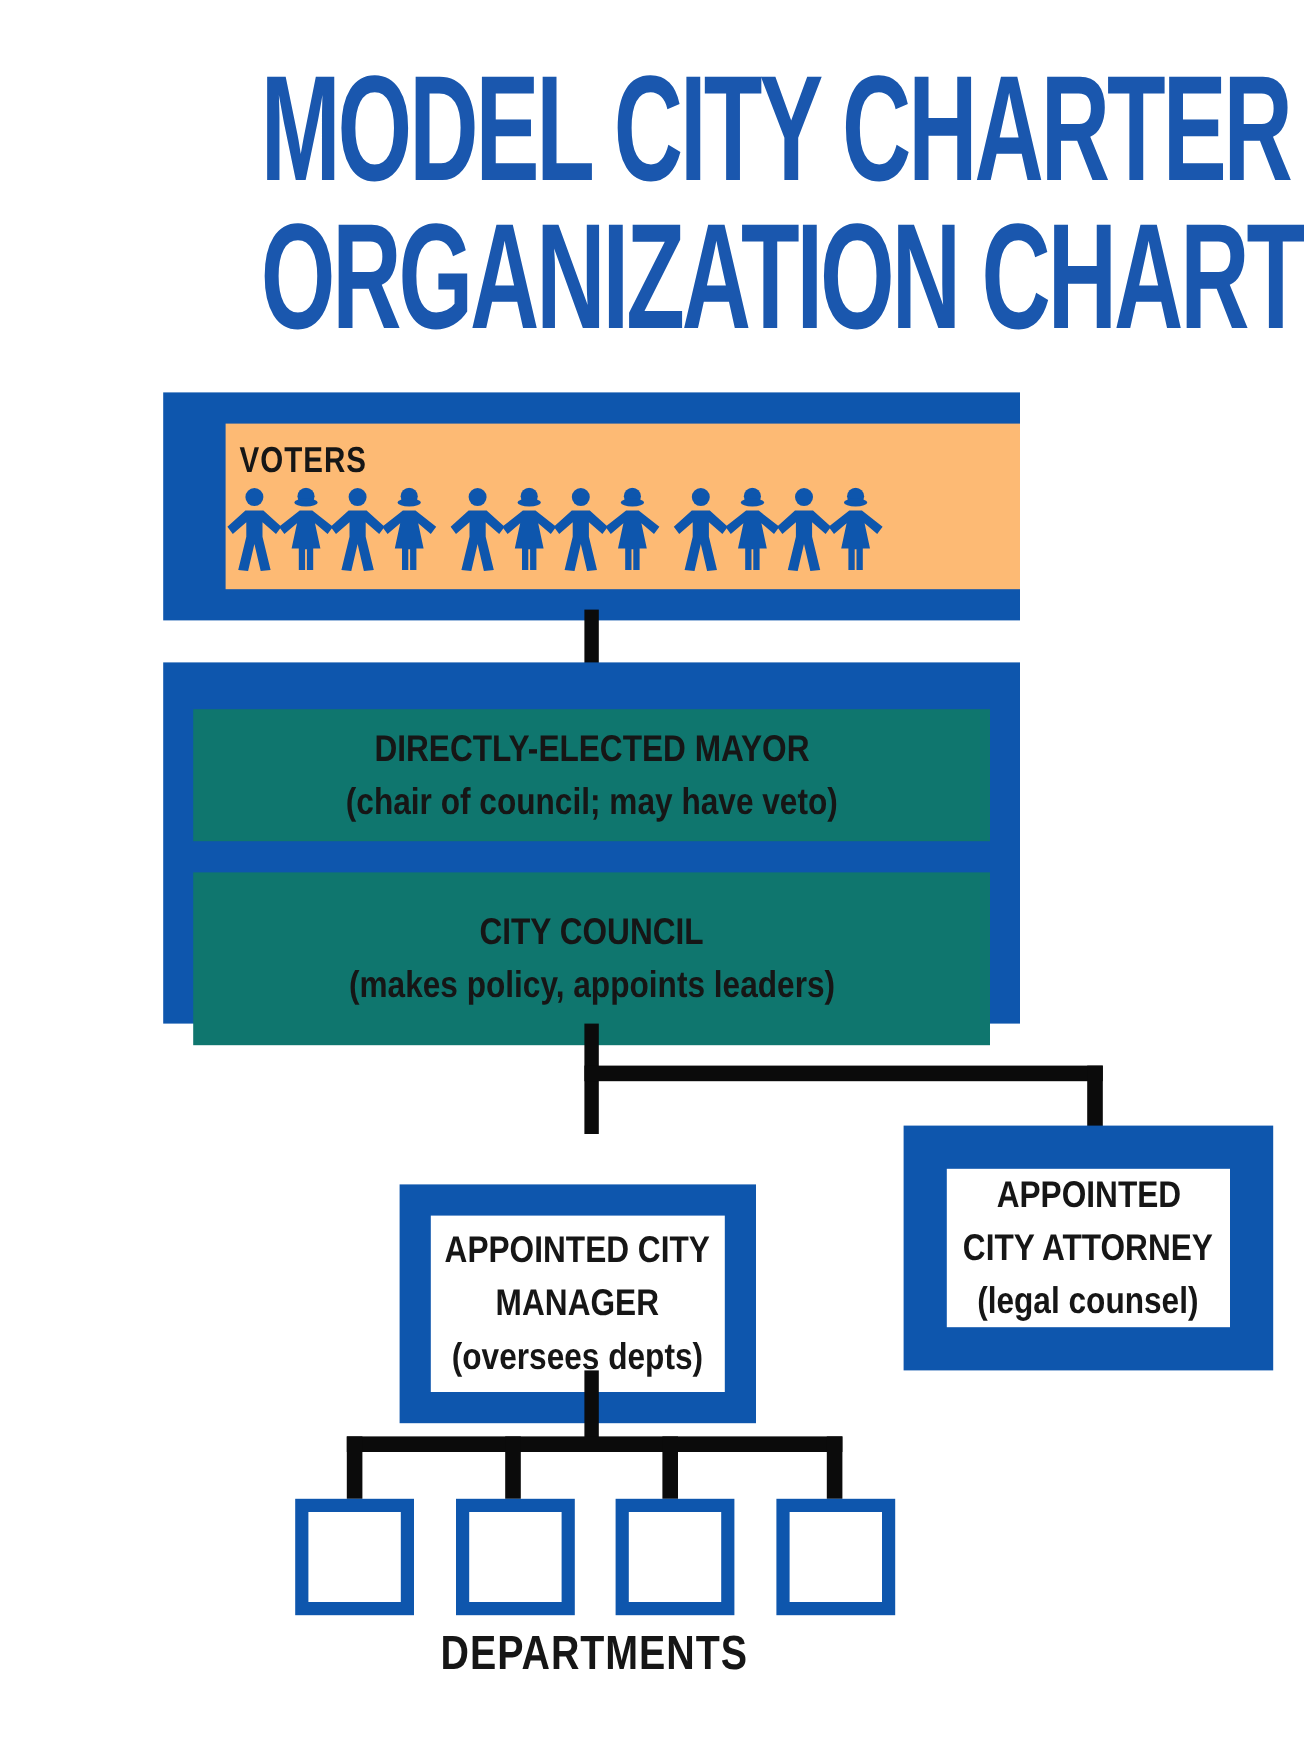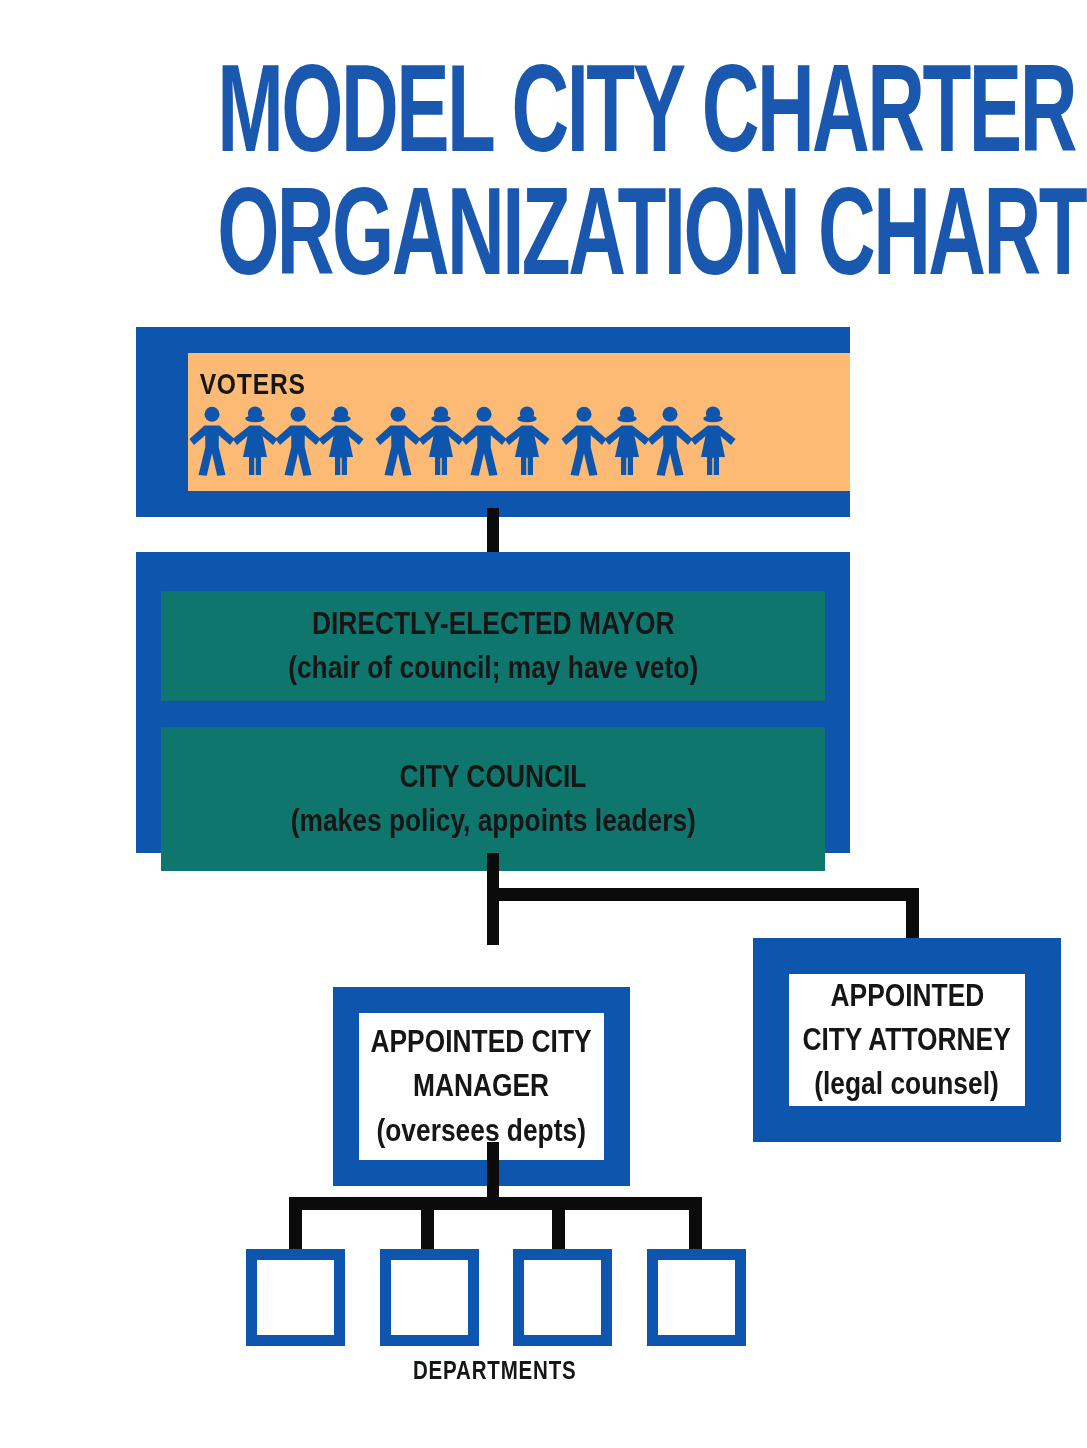--- a/index.html
+++ b/index.html
@@ -58,21 +58,21 @@
   .c-drop1{left:289px;top:1197px;width:13px;height:56px;}
   .c-drop2{left:421px;top:1197px;width:13px;height:56px;}
   .c-drop3{left:552px;top:1197px;width:13px;height:56px;}
   .c-drop4{left:689px;top:1197px;width:13px;height:56px;}
   
   .dept-row{position:absolute;left:246px;top:1249px;width:500px;display:flex;
     justify-content:space-between;}
   .dept-square{width:99px;height:97px;box-sizing:border-box;border:11px solid var(--blue);
     background:#fff;}
   .dept-label{position:absolute;left:0;top:1356px;width:990px;text-align:center;
-    font-weight:bold;font-size:25px;letter-spacing:1px;color:var(--ink);}
+    font-weight:bold;font-size:40px;letter-spacing:1px;color:var(--ink);}
   .dept-label-inner{display:inline-block;transform:scaleX(.82);white-space:nowrap;}
   .defs{position:absolute;width:0;height:0;overflow:hidden;}
 </style>
 </head>
 <body>
 
 <div class="page">
 
   <svg class="defs" aria-hidden="true">
     <defs>

